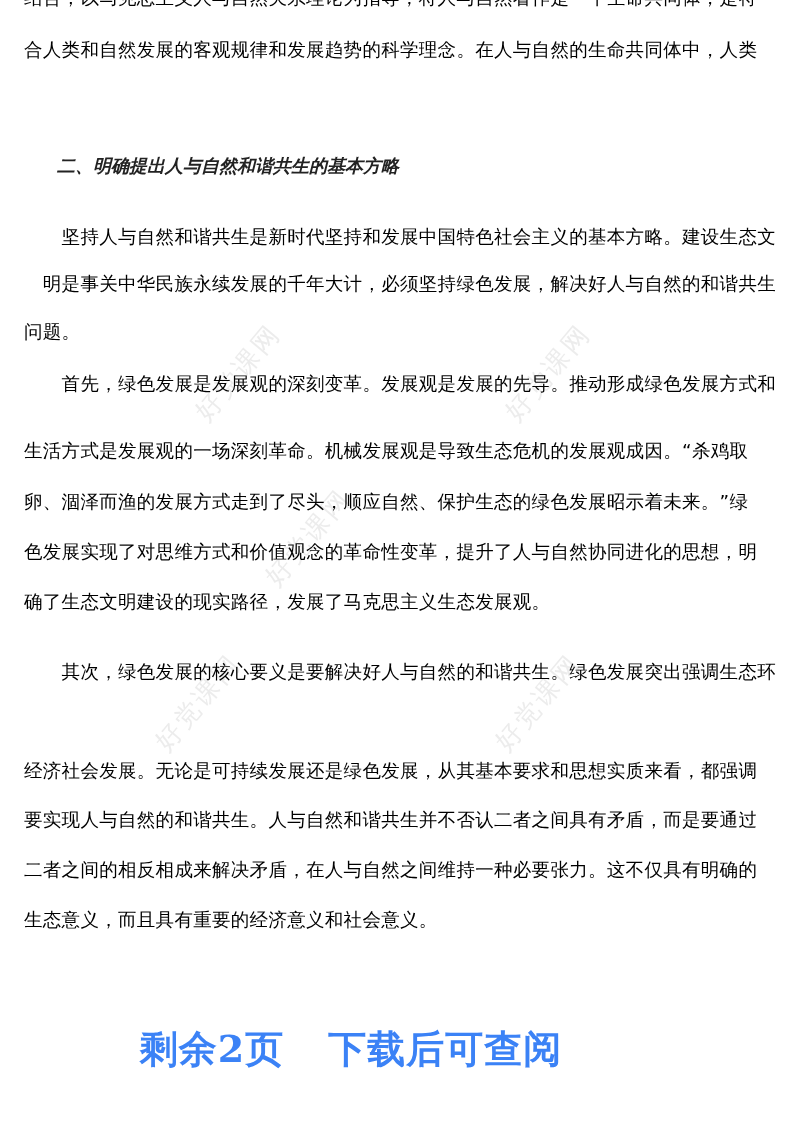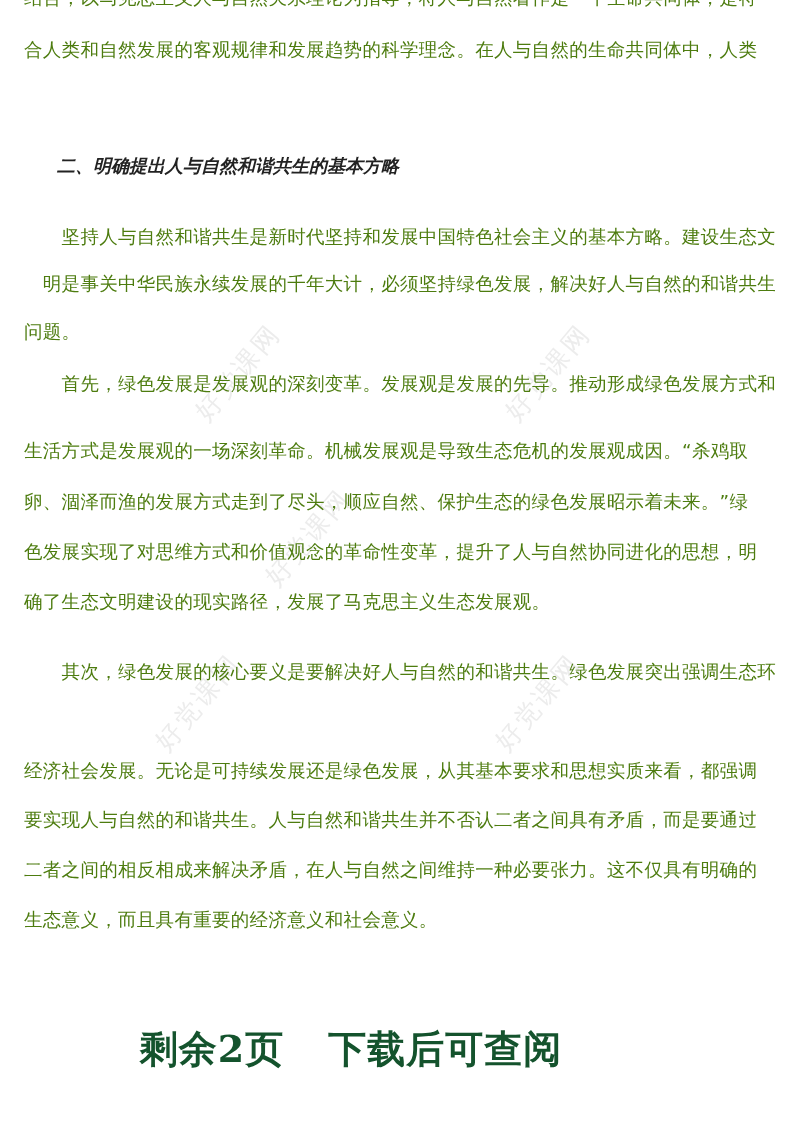--- a/index.html
+++ b/index.html
@@ -23,21 +23,21 @@
       height: 1126px;
     }
     .line {
       position: absolute;
       left: 24px;
       width: 752px;
       font-size: 18.5px;
       line-height: 24px;
       white-space: nowrap;
       letter-spacing: 0.3px;
-      color: #4d7c0f;
+      color: #000000;
     }
     .heading {
       position: absolute;
       left: 57px;
       font-size: 18px;
       font-weight: bold;
       line-height: 24px;
       color: #222222;
       white-space: nowrap;
       font-style: italic;
@@ -57,21 +57,21 @@
     }
     .remaining {
       position: absolute;
       top: 1024px;
       left: 0;
       width: 702px;
       text-align: center;
       font-family: "DejaVu Serif", "Liberation Serif", serif;
       font-weight: bold;
       font-size: 38px;
-      color: #14532d;
+      color: #3b82f6;
       letter-spacing: 1px;
     }
     .remaining span.gap {
       display: inline-block;
       width: 44px;
     }
   </style>
 </head>
 <body>
 

